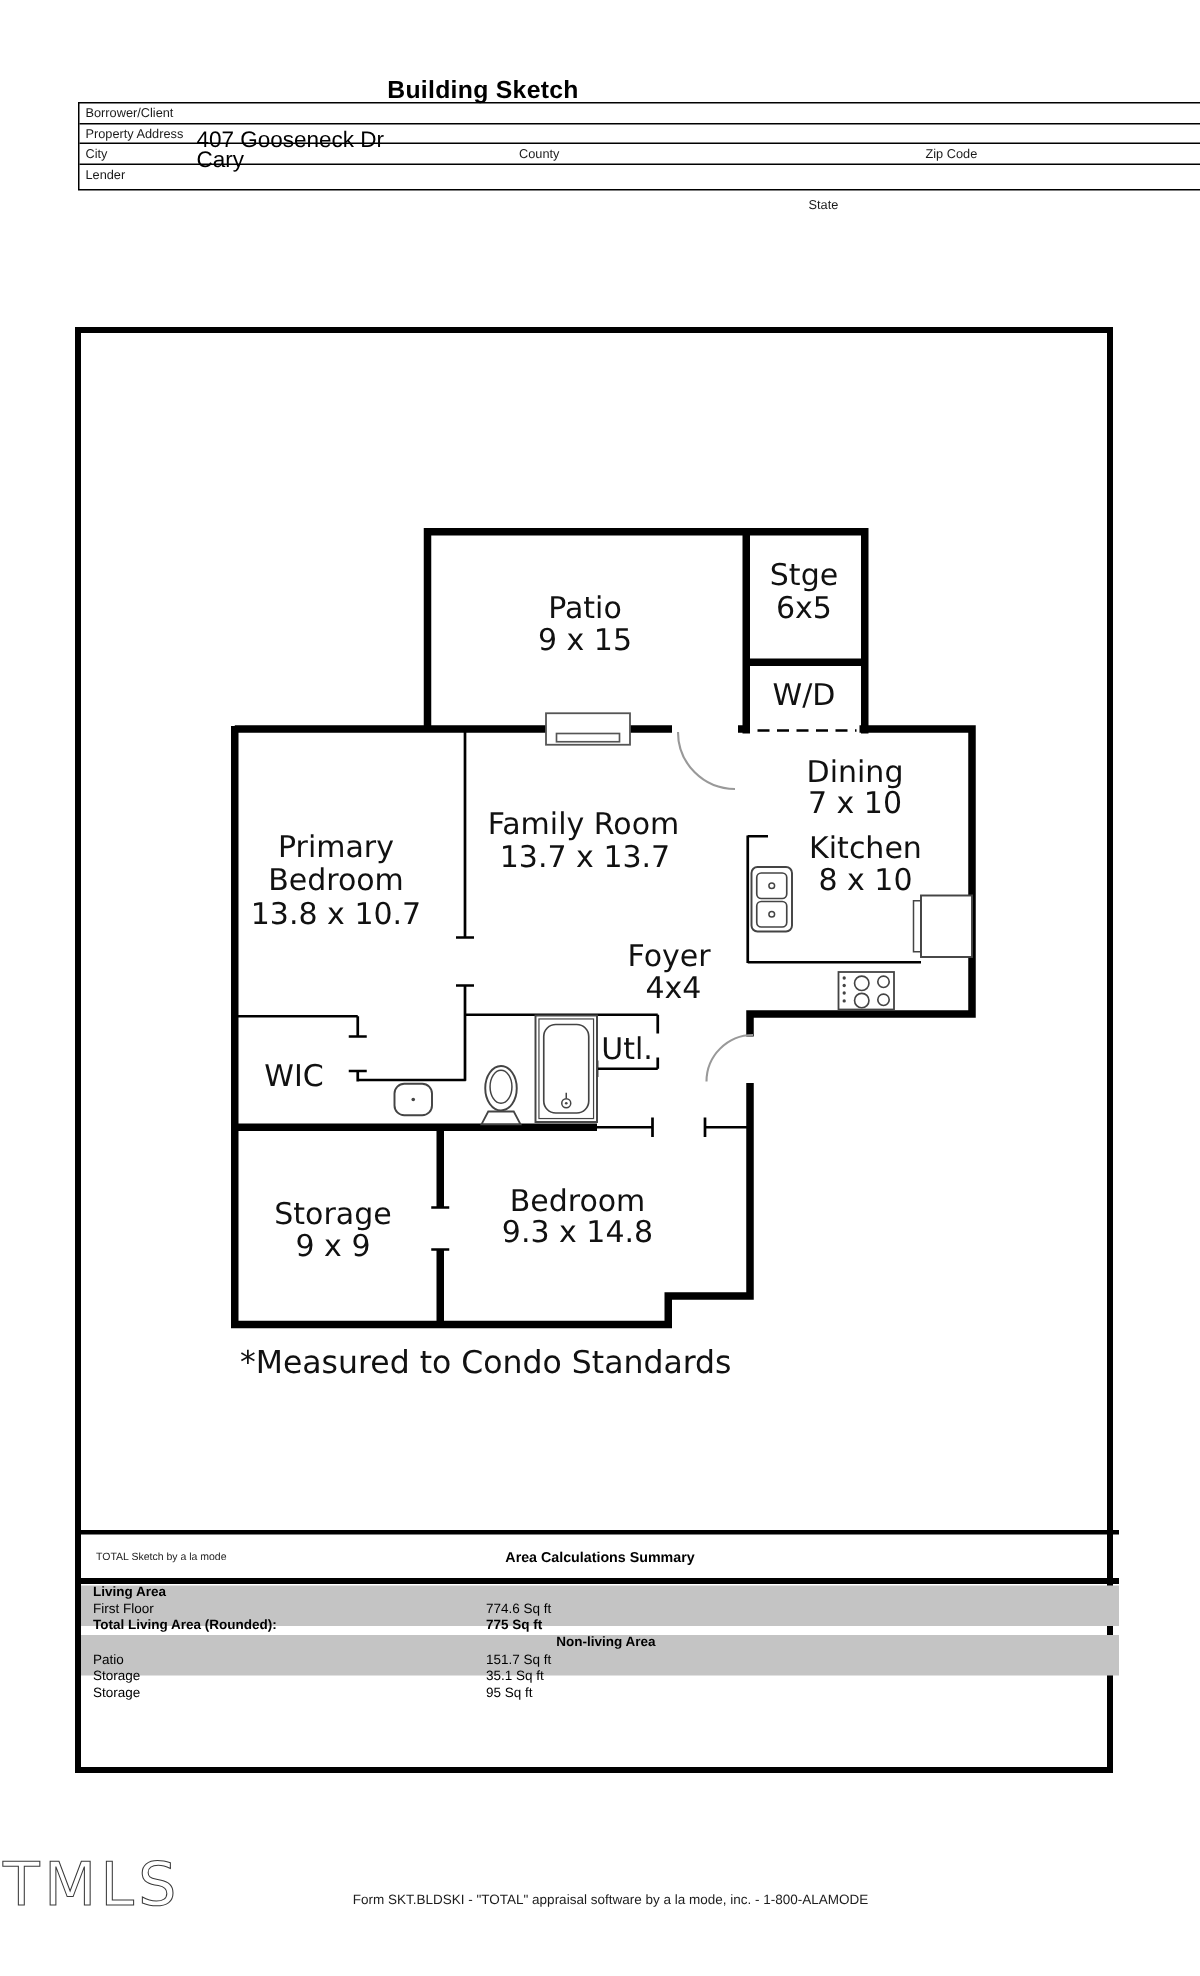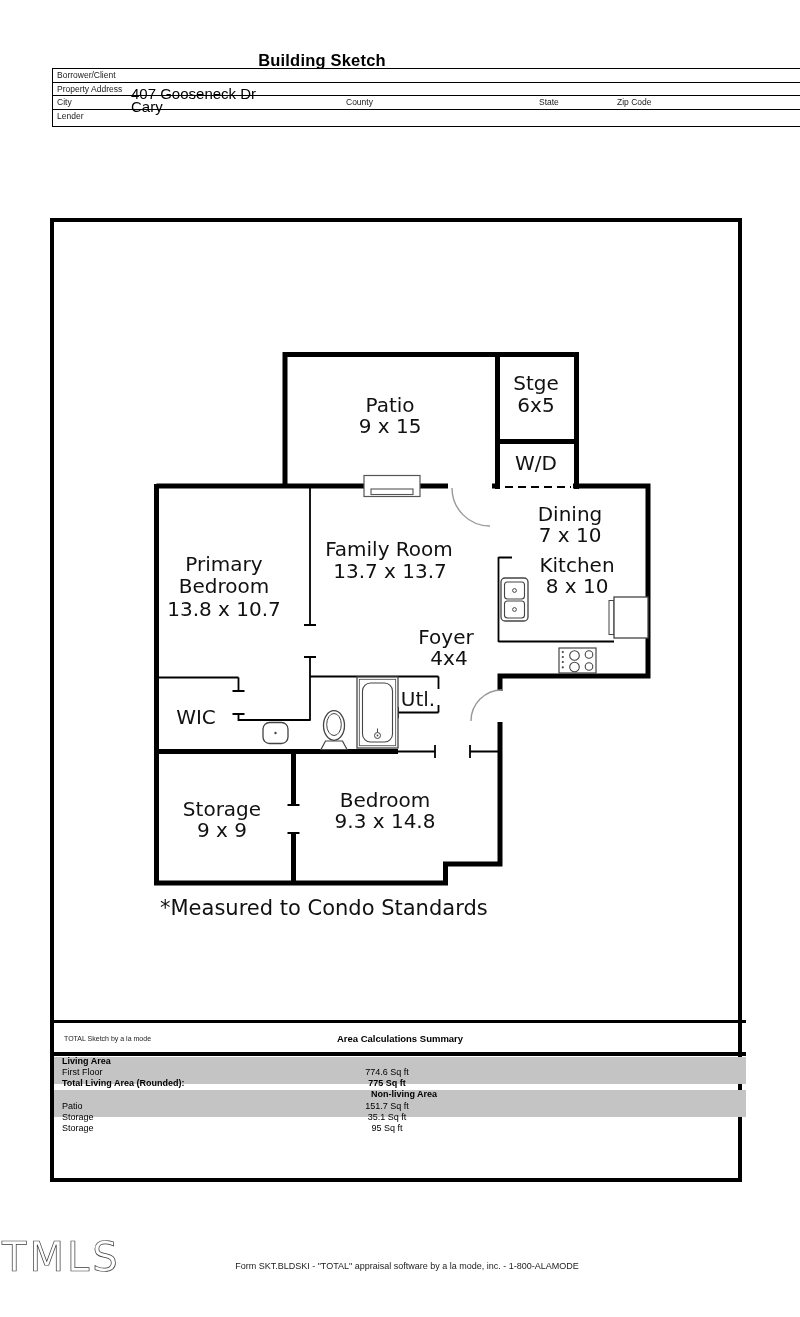--- a/index.html
+++ b/index.html
@@ -27,21 +27,21 @@
   .hrow:last-child { border-bottom:none; }
   .hlabel {
     position:absolute; left:4px; top:1px;
     font-size:8.5px; color:#1a1a1a; white-space:nowrap;
   }
   .hvalue {
     position:absolute; left:78px; top:2px;
     font-size:15px; color:#000; white-space:nowrap;
   }
   .hlabel.c-county { left:293px; }
-  .hlabel.c-state  { left:486px; }
+  .hlabel.c-state  { left:486px;margin-top:34px; }
   .hlabel.c-zip    { left:564px; }
 
   
   #sketch-box {
     left:50px; top:218px; width:692px; height:964px;
     border:4px solid #000; background:#fff;
   }
   #plan-svg { left:0; top:0; width:800px; height:1317px; }
 
   .room-label { font-family:"DejaVu Sans", sans-serif; fill:#111; font-size:20px; }
@@ -54,21 +54,21 @@
   #sum-brand   { position:absolute; left:10px; top:4px; font-size:7px; color:#222; }
   #sum-title   { position:absolute; left:0; top:2px; width:100%; text-align:center;
                  font-size:9.5px; font-weight:bold; }
   #sum-bar-mid { top:1052px; height:4px; background:#000; }
   .sum-band  { height:27px; background:#c4c4c4; font-size:9px; font-weight:bold;
                line-height:9.5px; padding-left:8px; }
   #band-living { top:1057px; }
   #band-nonliving { top:1090px;text-align:center; }
   .sum-row { height:10px; font-size:9px; line-height:10px;padding-left:43px; }
   .sum-row .lbl { position:absolute; left:8px; }
-  .sum-row .val { position:absolute; left:270px; width:126px; text-align:center; }
+  .sum-row .val { position:absolute; left:270px; width:126px; text-align:left; }
   .sum-row.bold { font-weight:bold; }
   #row-first { top:1067px; }
   #row-total { top:1077.5px; }
   #row-patio { top:1101px; }
   #row-stor1 { top:1112px; }
   #row-stor2 { top:1123px; }
 
   
   #tmls-logo {
     left:2px; top:1234px;

